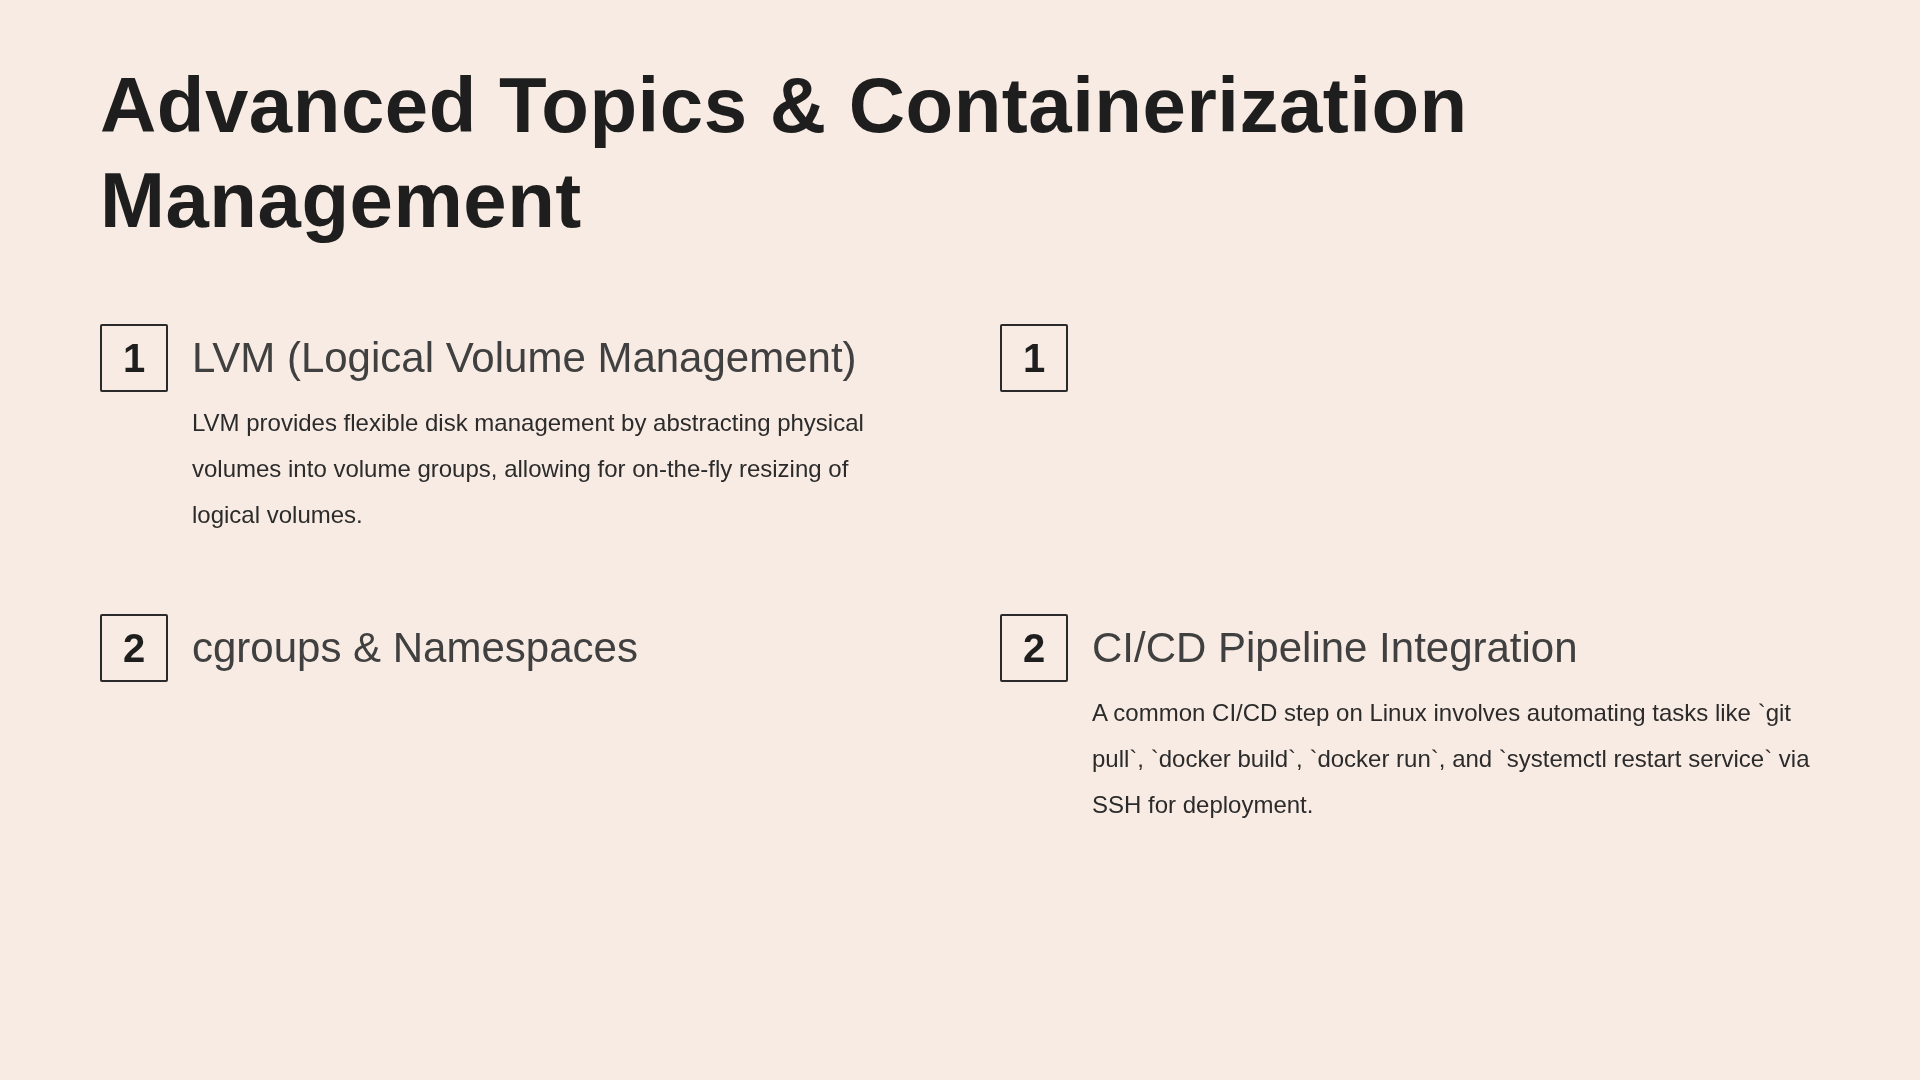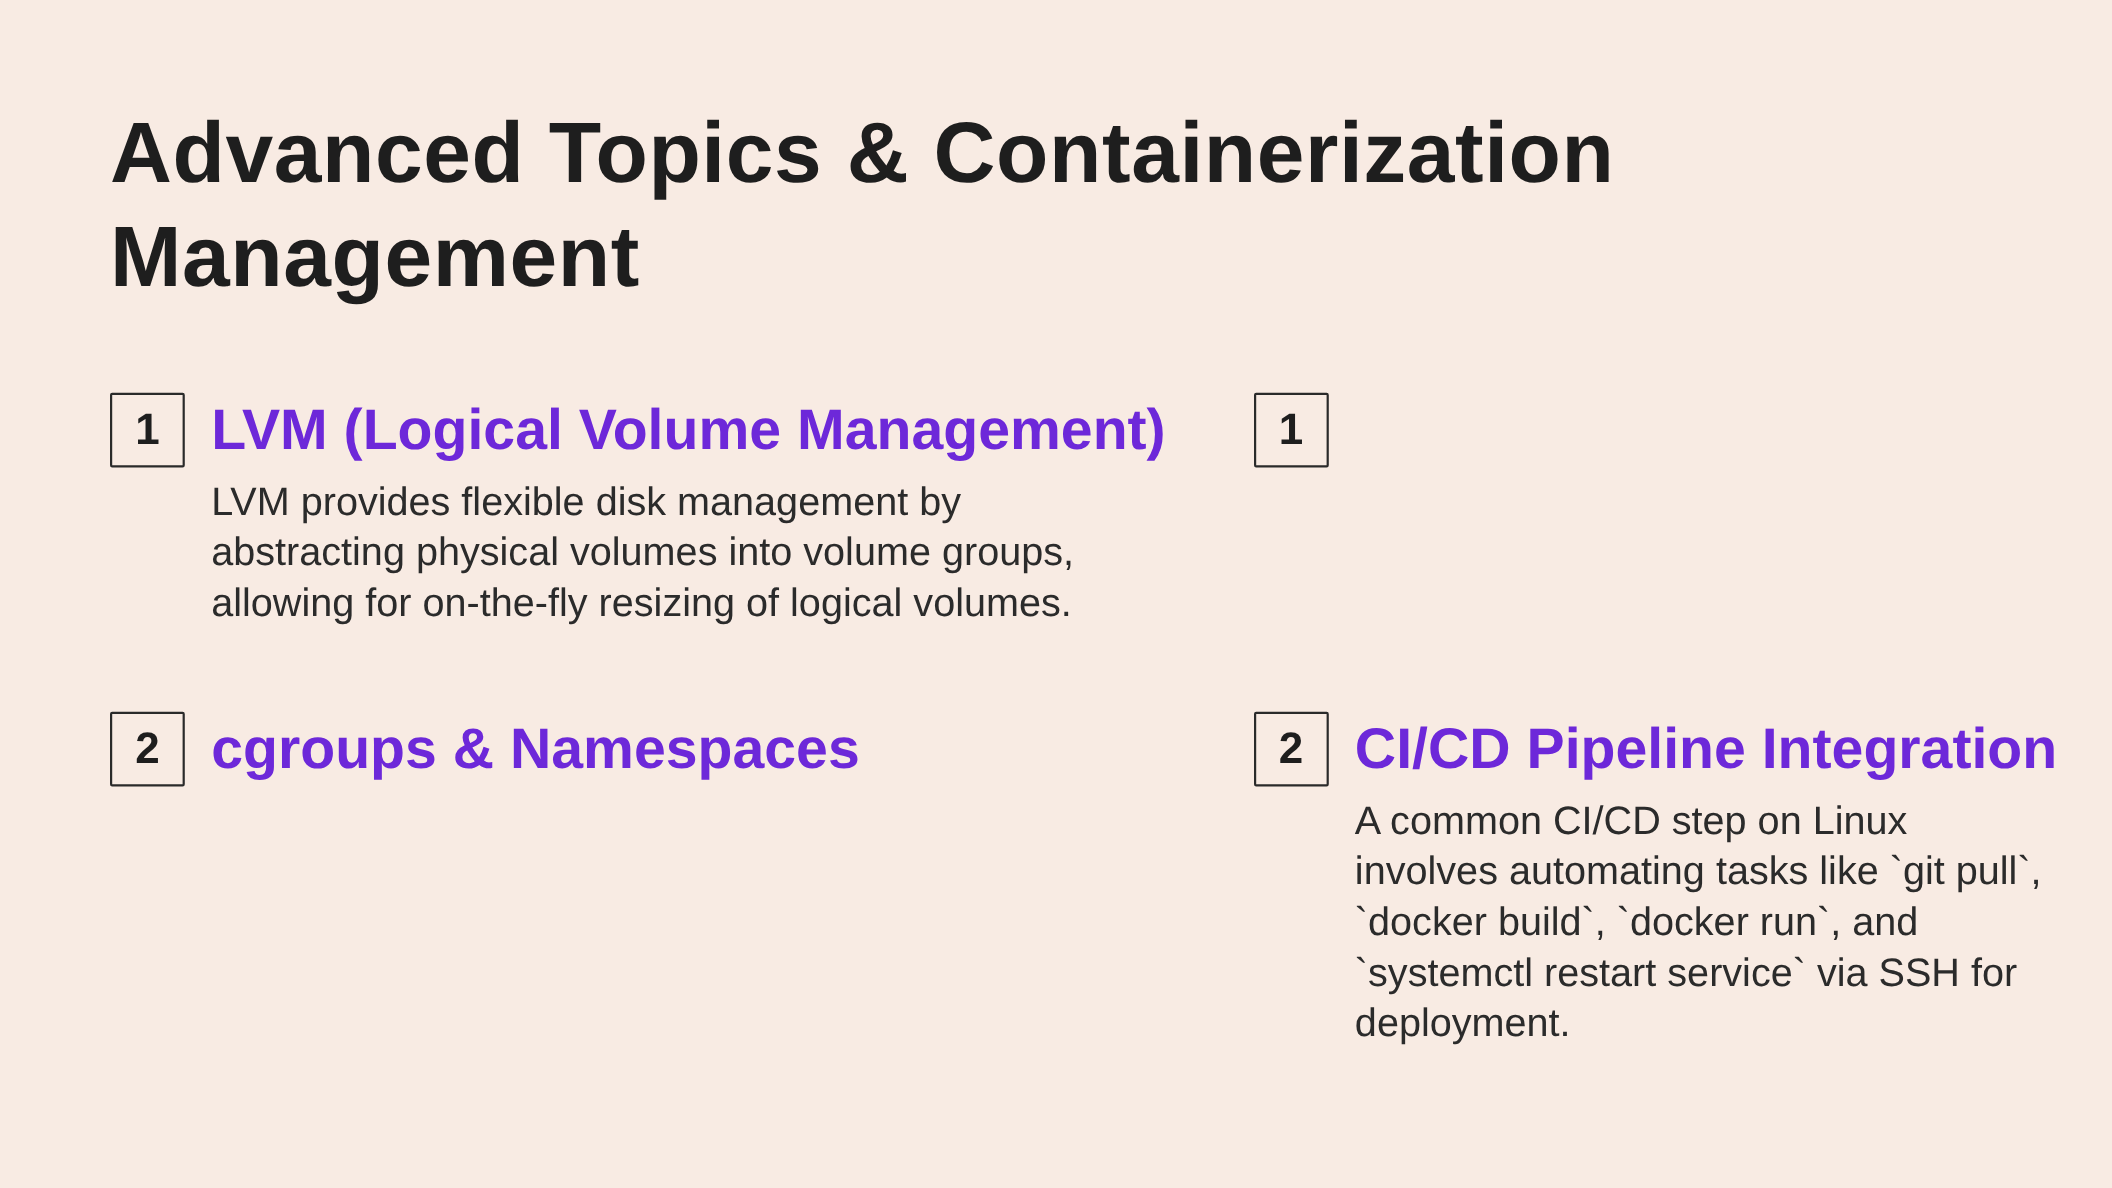--- a/index.html
+++ b/index.html
@@ -6,21 +6,21 @@
   html, body { width: 1920px; height: 1080px; }
   body {
     background: #f8ebe3;
     font-family: "Liberation Sans", sans-serif;
     color: #1f1f1f;
     overflow: hidden;
   }
   .slide {
     width: 1920px;
     height: 924px;
-    padding: 91px 100px 0 100px;
+    padding: 58px 100px 0 100px;
   }
   .slide-title {
     font-size: 78px;
     line-height: 95px;
     font-weight: bold;
     letter-spacing: 0.5px;
     color: #1e1e1e;
   }
   .title-line { display: block; }
   .topics-grid {
@@ -44,29 +44,29 @@
     display: flex;
     align-items: center;
     justify-content: center;
     font-size: 40px;
     font-weight: bold;
     color: #1e1e1e;
     background: transparent;
   }
   .topic-content { flex: 1 1 auto; min-width: 0; }
   .topic-heading {
-    font-size: 52px;
+    font-size: 42px;
     line-height: 68px;
-    font-weight: bold;
-    color: #6d28d9;
+    font-weight: normal;
+    color: #404040;
     white-space: nowrap;
   }
   .topic-body {
     margin-top: 8px;
-    font-size: 36px;
+    font-size: 24px;
     line-height: 46px;
     font-weight: normal;
     color: #2b2b2b;
   }
 </style>
 </head>
 <body>
 
 <div class="slide">
 

